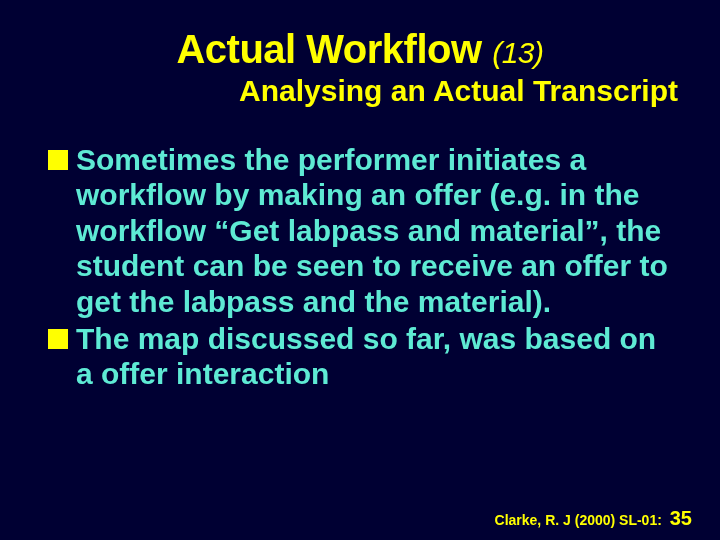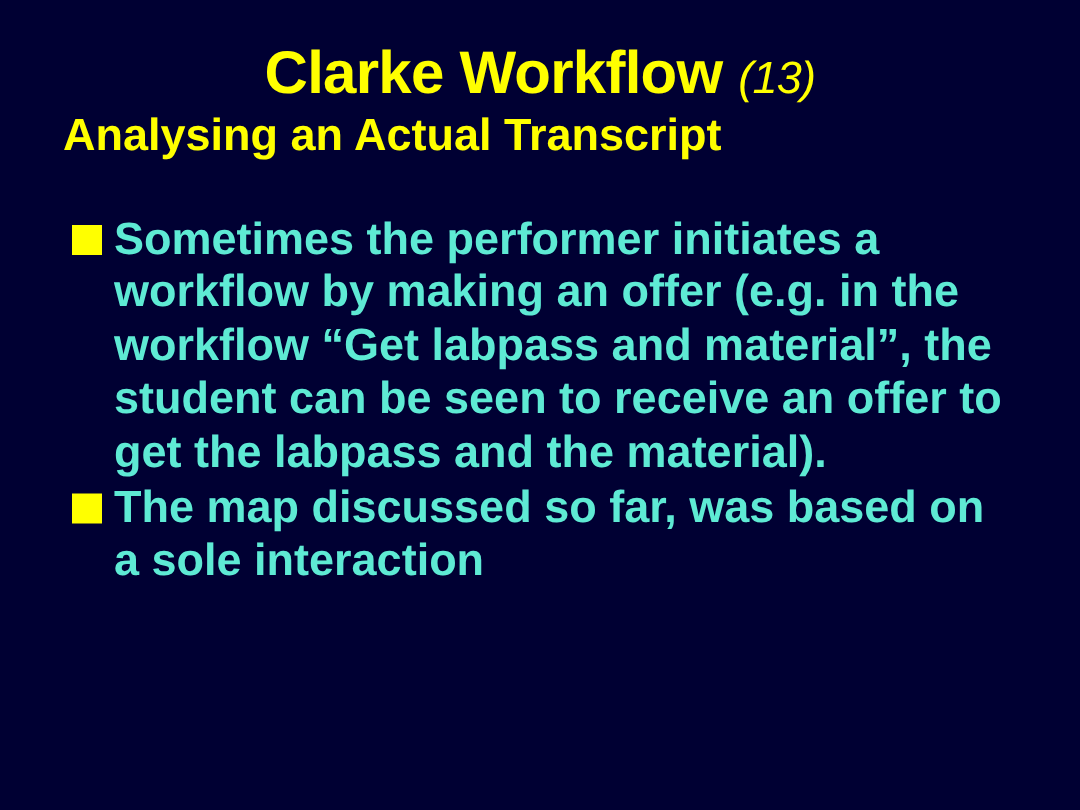--- a/index.html
+++ b/index.html
@@ -25,21 +25,21 @@
   }
   .title-num {
     font-size: 30px;
     font-style: italic;
     font-weight: normal;
   }
   .title-line2 {
     color: #ffff00;
     font-size: 30px;
     font-weight: bold;
-    text-align: left;
+    text-align: right;
     margin-top: 4px;
     margin-bottom: 34px;
   }
   .bullets {
     padding-left: 6px;
     padding-right: 10px;
   }
   .bullet {
     color: #5eead4;
     font-size: 30px;
@@ -71,29 +71,33 @@
   .footer .pagenum {
     font-size: 20px;
     margin-left: 4px;
   }
 </style>
 </head>
 <body>
 
 <div class="slide">
   <div class="title-line1">
-    <span>Clarke Workflow</span>
+    <span>Actual Workflow</span>
     <span class="title-num">(13)</span>
   </div>
   <div class="title-line2">Analysing an Actual Transcript</div>
 
   <div class="bullets">
     <div class="bullet">
       <div class="marker"></div>
       <div class="text">Sometimes the performer initiates a workflow by making an offer (e.g. in the workflow “Get labpass and material”, the student can be seen to receive an offer to get the labpass and the material).</div>
     </div>
     <div class="bullet">
       <div class="marker"></div>
-      <div class="text">The map discussed so far, was based on a sole interaction</div>
+      <div class="text">The map discussed so far, was based on a offer interaction</div>
     </div>
   </div>
 
+  <div class="footer">
+    <span>Clarke, R. J (2000) SL-01:</span>
+    <span class="pagenum">35</span>
+  </div>
 </div>
 
 </body></html>

